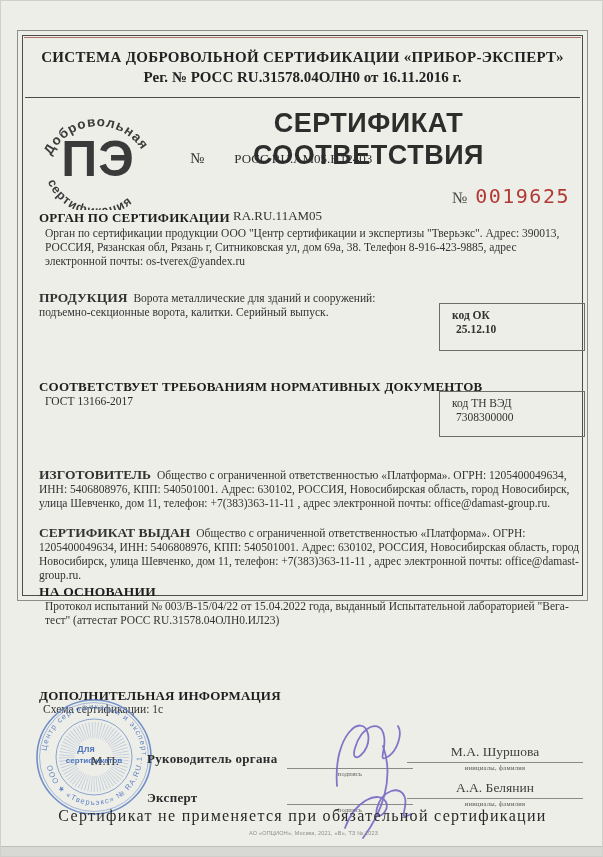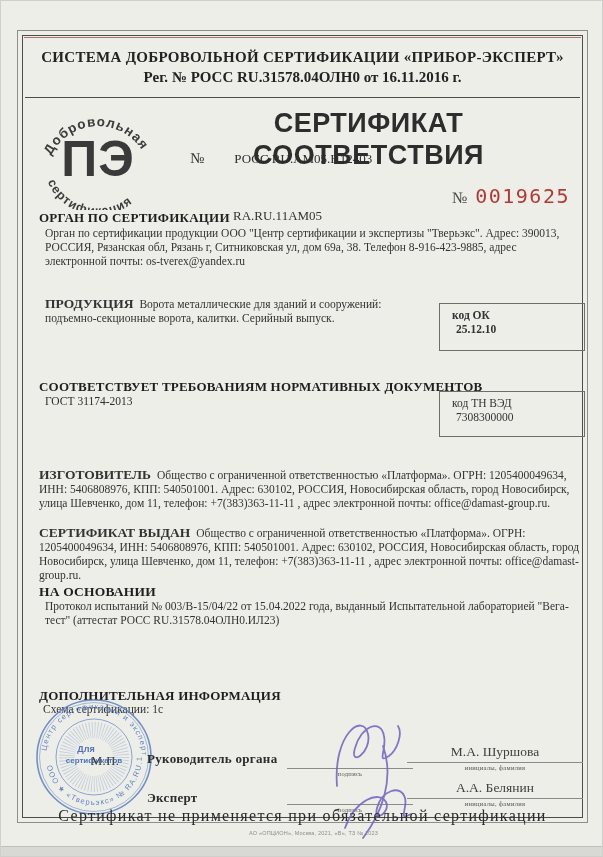--- a/index.html
+++ b/index.html
@@ -4,21 +4,21 @@
 <style>
   html,body { margin:0; padding:0; background:#ffffff; }
   .sheet {
     position:relative; width:603px; height:857px;
     background:#edeee8; overflow:hidden;
     font-family:"Liberation Serif", serif; color:#2c2c2c;
     border:1px solid #cfcfcb;
     box-sizing:border-box;
   }
   .scan-strip { position:absolute; left:0; right:0; bottom:0; height:9px; background:#d8d8d4; border-top:1px solid #bfbfbb; }
-  .frame-outer { position:absolute; left:16px; top:29px; width:571px; height:793px; border:1px solid #8d8d8a; box-sizing:border-box; }
+  .frame-outer { position:absolute; left:16px; top:29px; width:571px; height:571px; border:1px solid #8d8d8a; box-sizing:border-box; }
   .frame-inner { position:absolute; left:4px; top:4px; right:4px; bottom:4px; border:1.5px solid #4c4c48; box-sizing:border-box; }
   .redline { position:absolute; left:1px; right:1px; top:1px; height:1px; background:#a35c54; opacity:.85; }
   .content { position:absolute; left:2px; top:2px; right:2px; bottom:2px; }
 
   .hdr { position:absolute; left:0; right:0; top:0; height:60px; border-bottom:1.5px solid #4c4c48; text-align:center; padding-top:11px; box-sizing:border-box; }
   .hdr .l1 { font-weight:bold; font-size:15px; letter-spacing:.3px; color:#222; }
   .hdr .l2 { font-weight:bold; font-size:15px; margin-top:3px; color:#222; }
 
   .logo-wrap { position:absolute; left:8px; top:64px; width:130px; height:108px; }
   .title { position:absolute; left:138px; right:6px; top:70px; text-align:center;
@@ -35,21 +35,21 @@
   .serial .s-lbl { font-size:16px; color:#4a4a46; margin-right:8px; }
   .serial .s-val { font-family:"DejaVu Sans Mono", monospace; font-size:20px; letter-spacing:1.5px; color:#b23a36;margin-top:48px; }
 
   .seclbl { font-weight:bold; font-size:13px; color:#1e1e1e; letter-spacing:.2px; }
   .body-txt { font-size:11.5px; line-height:14px; color:#333; }
 
   .org-row { position:absolute; left:14px; top:172px; }
   .org-code { position:absolute; left:208px; top:170px; font-size:13px; color:#333; }
   .org-text { position:absolute; left:20px; top:188px; width:528px; }
 
-  .product-p { position:absolute; left:14px; top:253px; width:372px; margin:6px; }
+  .product-p { position:absolute; left:14px; top:253px; width:372px; margin:0; }
   .inline-lbl { font-weight:bold; font-size:13.5px; margin-right:6px; }
   .codebox { position:absolute; width:146px; border:1px solid #6d6d69; box-sizing:border-box; padding:5px 0 0 12px; }
   .codebox .cb-l { font-size:11.5px; color:#333; }
   .codebox .cb-v { font-size:11.5px; color:#333; margin-top:2px; padding-left:4px; }
   .box-ok { left:414px; top:265px; height:48px;font-weight:bold; }
   .box-tnved { left:414px; top:353px; height:46px; }
 
   .std-lbl { position:absolute; left:14px; top:341px; }
   .std-val { position:absolute; left:20px; top:357px; font-size:11.5px; }
 
@@ -127,21 +127,21 @@
         <div class="org-text body-txt">Орган по сертификации продукции ООО "Центр сертификации и экспертизы "Тверьэкс". Адрес: 390013, РОССИЯ, Рязанская обл, Рязань г, Ситниковская ул, дом 69а, 38. Телефон 8-916-423-9885, адрес электронной почты: os-tverex@yandex.ru</div>
 
         <p class="product-p body-txt"><span class="inline-lbl">ПРОДУКЦИЯ</span><span>Ворота металлические для зданий и сооружений: подъемно-секционные ворота, калитки. Серийный выпуск.</span></p>
 
         <div class="codebox box-ok">
           <div class="cb-l">код ОК</div>
           <div class="cb-v">25.12.10</div>
         </div>
 
         <div class="std-lbl seclbl">СООТВЕТСТВУЕТ ТРЕБОВАНИЯМ НОРМАТИВНЫХ ДОКУМЕНТОВ</div>
-        <div class="std-val">ГОСТ 31174-2013</div>
+        <div class="std-val">ГОСТ 13166-2017</div>
 
         <div class="codebox box-tnved">
           <div class="cb-l">код ТН ВЭД</div>
           <div class="cb-v">7308300000</div>
         </div>
 
         <p class="para p-manuf body-txt"><span class="inline-lbl">ИЗГОТОВИТЕЛЬ</span><span>Общество с ограниченной ответственностью «Платформа». ОГРН: 1205400049634, ИНН: 5406808976, КПП: 540501001. Адрес: 630102, РОССИЯ, Новосибирская область, город Новосибирск, улица Шевченко, дом 11, телефон: +7(383)363-11-11 , адрес электронной почты: office@damast-group.ru.</span></p>
 
         <p class="para p-issued body-txt"><span class="inline-lbl">СЕРТИФИКАТ ВЫДАН</span><span>Общество с ограниченной ответственностью «Платформа». ОГРН: 1205400049634, ИНН: 5406808976, КПП: 540501001. Адрес: 630102, РОССИЯ, Новосибирская область, город Новосибирск, улица Шевченко, дом 11, телефон: +7(383)363-11-11 , адрес электронной почты: office@damast-group.ru.</span></p>
 

